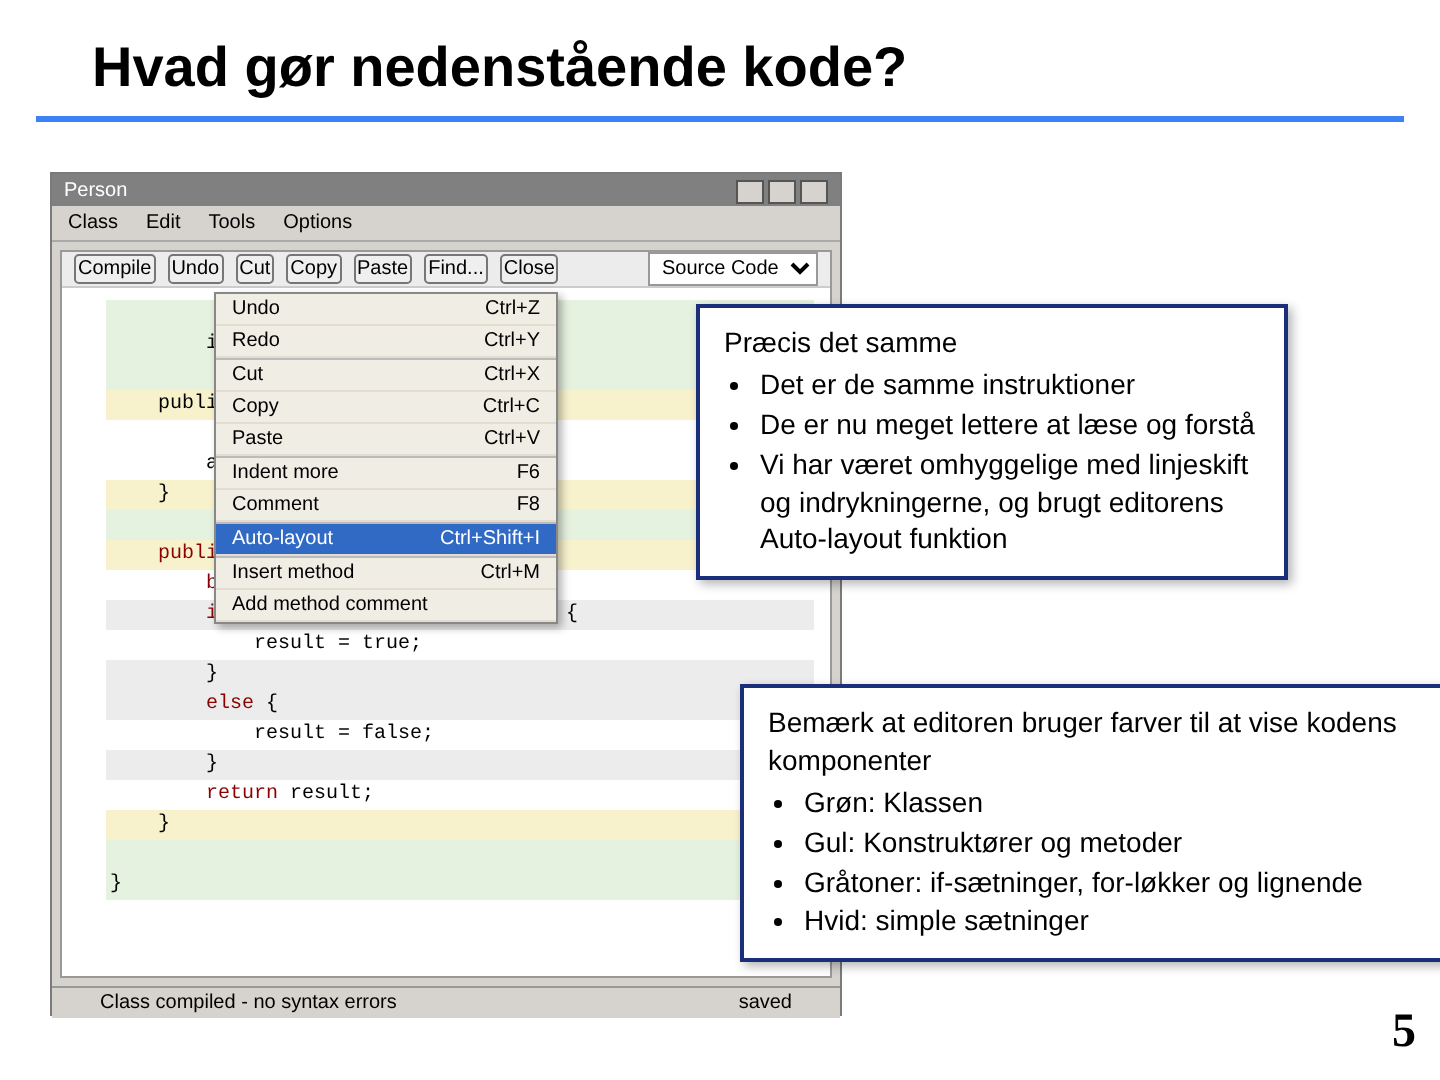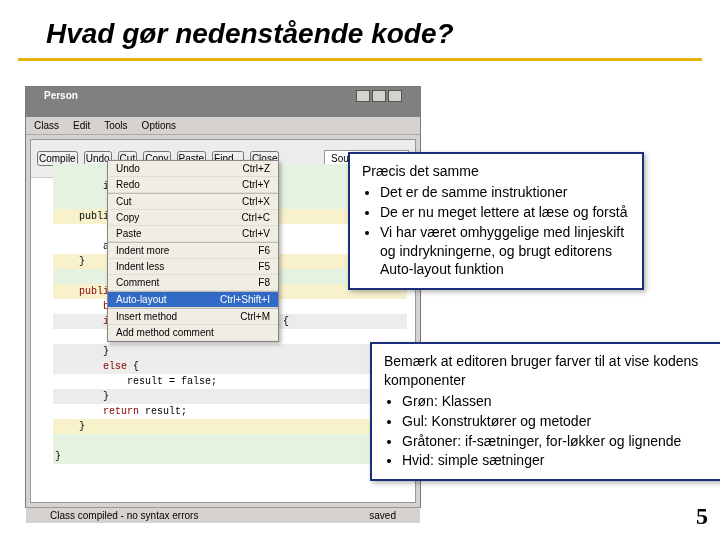--- a/index.html
+++ b/index.html
@@ -9,23 +9,22 @@
     background: #fff;
     font-family: Arial, sans-serif;
     position: relative;
     overflow: hidden;
   }
   .slide-title {
     font-size: 28px;
     font-weight: bold;
     color: #000;
     padding: 18px 0 8px 28px;
-    border-bottom: 3px solid #eab308;
+    border-bottom: 3px solid #3b82f6;
     margin: 0 18px;
-    font-style: italic;
   }
   .page-num {
     position: absolute;
     right: 12px;
     bottom: 10px;
     font-size: 24px;
     font-weight: bold;
     color: #000;
     font-family: "Times New Roman", serif;
   }
@@ -33,28 +32,27 @@
   .editor {
     position: absolute;
     left: 25px;
     top: 86px;
     width: 396px;
     height: 422px;
     background: #d6d3ce;
     border: 1px solid #7a7a7a;
   }
   .editor-title {
-    height: 30px;
+    height: 16px;
     background: #808080;
     color: #fff;
     font-size: 10px;
-    padding: 3px 18px;
+    padding: 3px 6px;
     display: flex;
     justify-content: space-between;
-    font-weight: bold;
   }
   .editor-title .win-ctrls { display:flex; gap:2px; }
   .editor-title .win-ctrls span {
     width: 14px; height: 12px; background:#d6d3ce; border:1px solid #555;
     display:inline-block;
   }
   .menubar {
     display: flex;
     gap: 14px;
     font-size: 10px;
@@ -65,21 +63,21 @@
   .editor-body {
     position: relative;
     height: calc(100% - 18px - 20px - 18px);
     background: #fff;
     margin: 4px;
     border: 1px solid #999;
     overflow: hidden;
   }
   .toolbar {
     display:flex; gap:6px; align-items:center;
-    padding:10px 6px; font-size:10px;
+    padding:0 6px; font-size:10px;
     border-bottom:1px solid #ccc;
     background:#ececec;
   }
   .toolbar select {
     font-size:10px; border:1px solid #999; background:#fff;
     padding:1px 2px;
   }
   .dropdown {
     position: absolute;
     left: 76px;
@@ -215,24 +213,20 @@
         </div>
         <div class="row">
           <span>Paste</span>
           <span>Ctrl+V</span>
         </div>
         <div class="row sep">
           <span>Indent more</span>
           <span>F6</span>
         </div>
         <div class="row">
-          <span>Indent less</span>
-          <span>F5</span>
-        </div>
-        <div class="row">
           <span>Comment</span>
           <span>F8</span>
         </div>
         <div class="row sep hl">
           <span>Auto-layout</span>
           <span>Ctrl+Shift+I</span>
         </div>
         <div class="row sep">
           <span>Insert method</span>
           <span>Ctrl+M</span>

